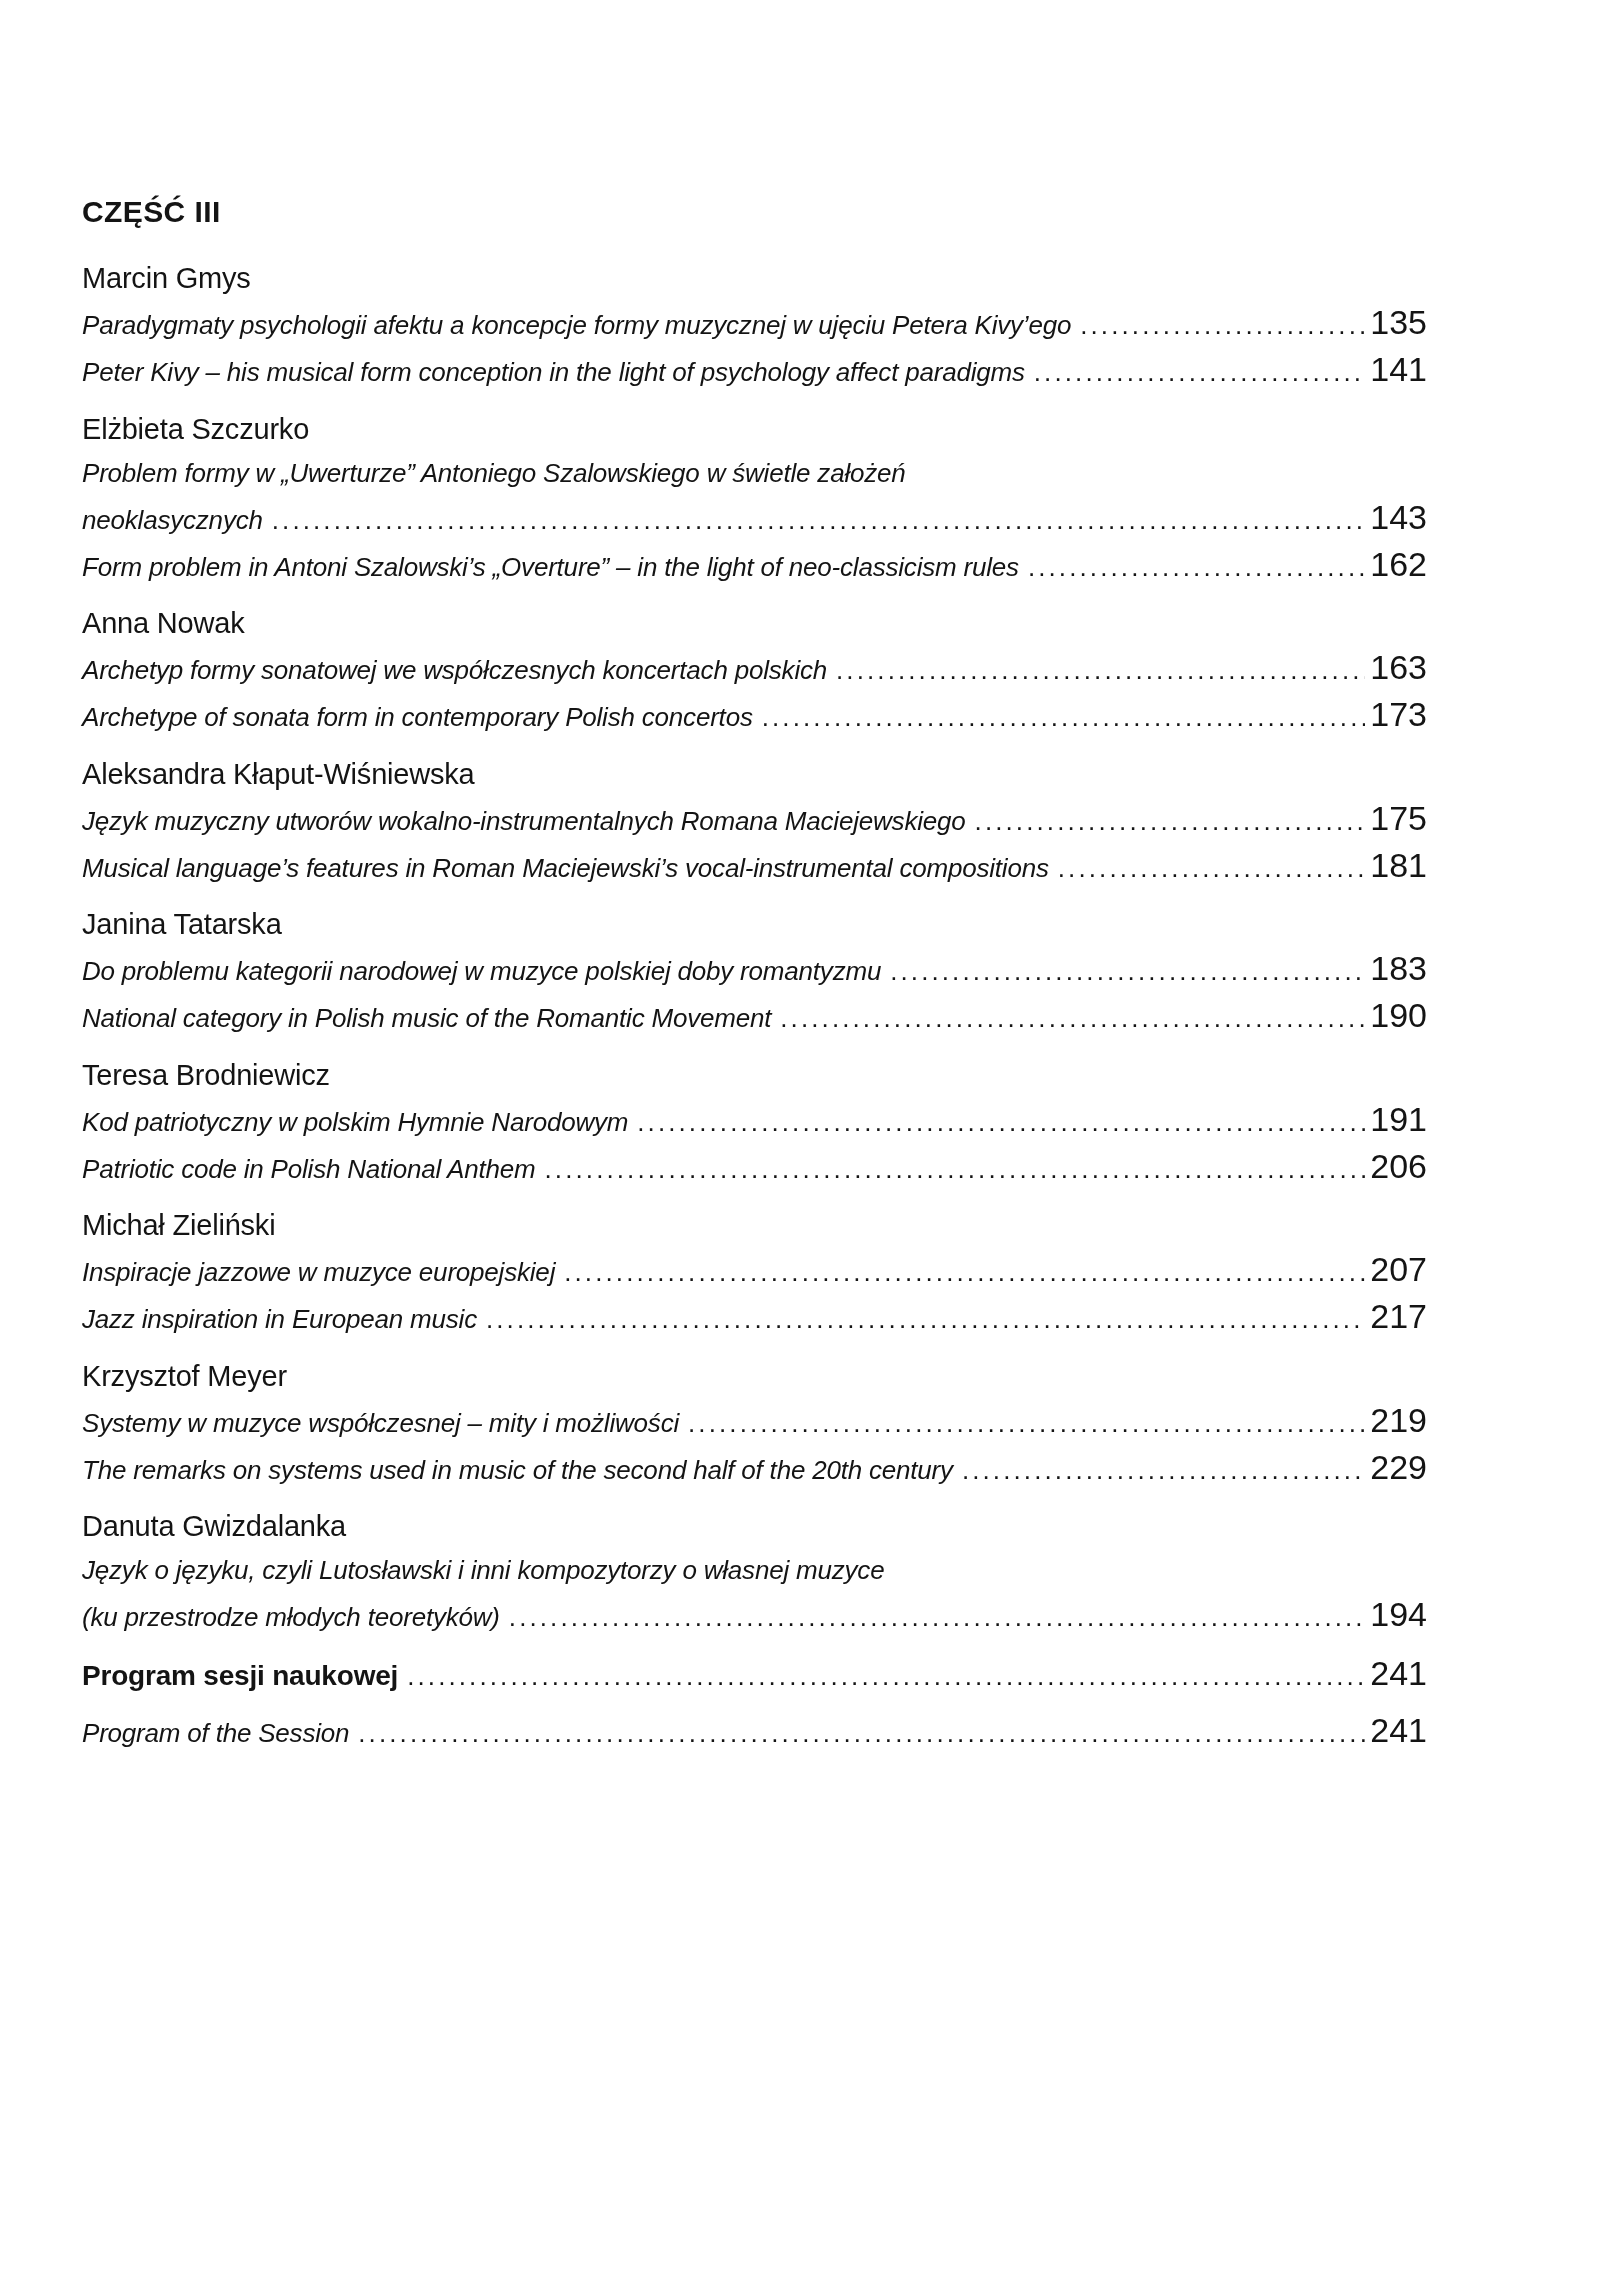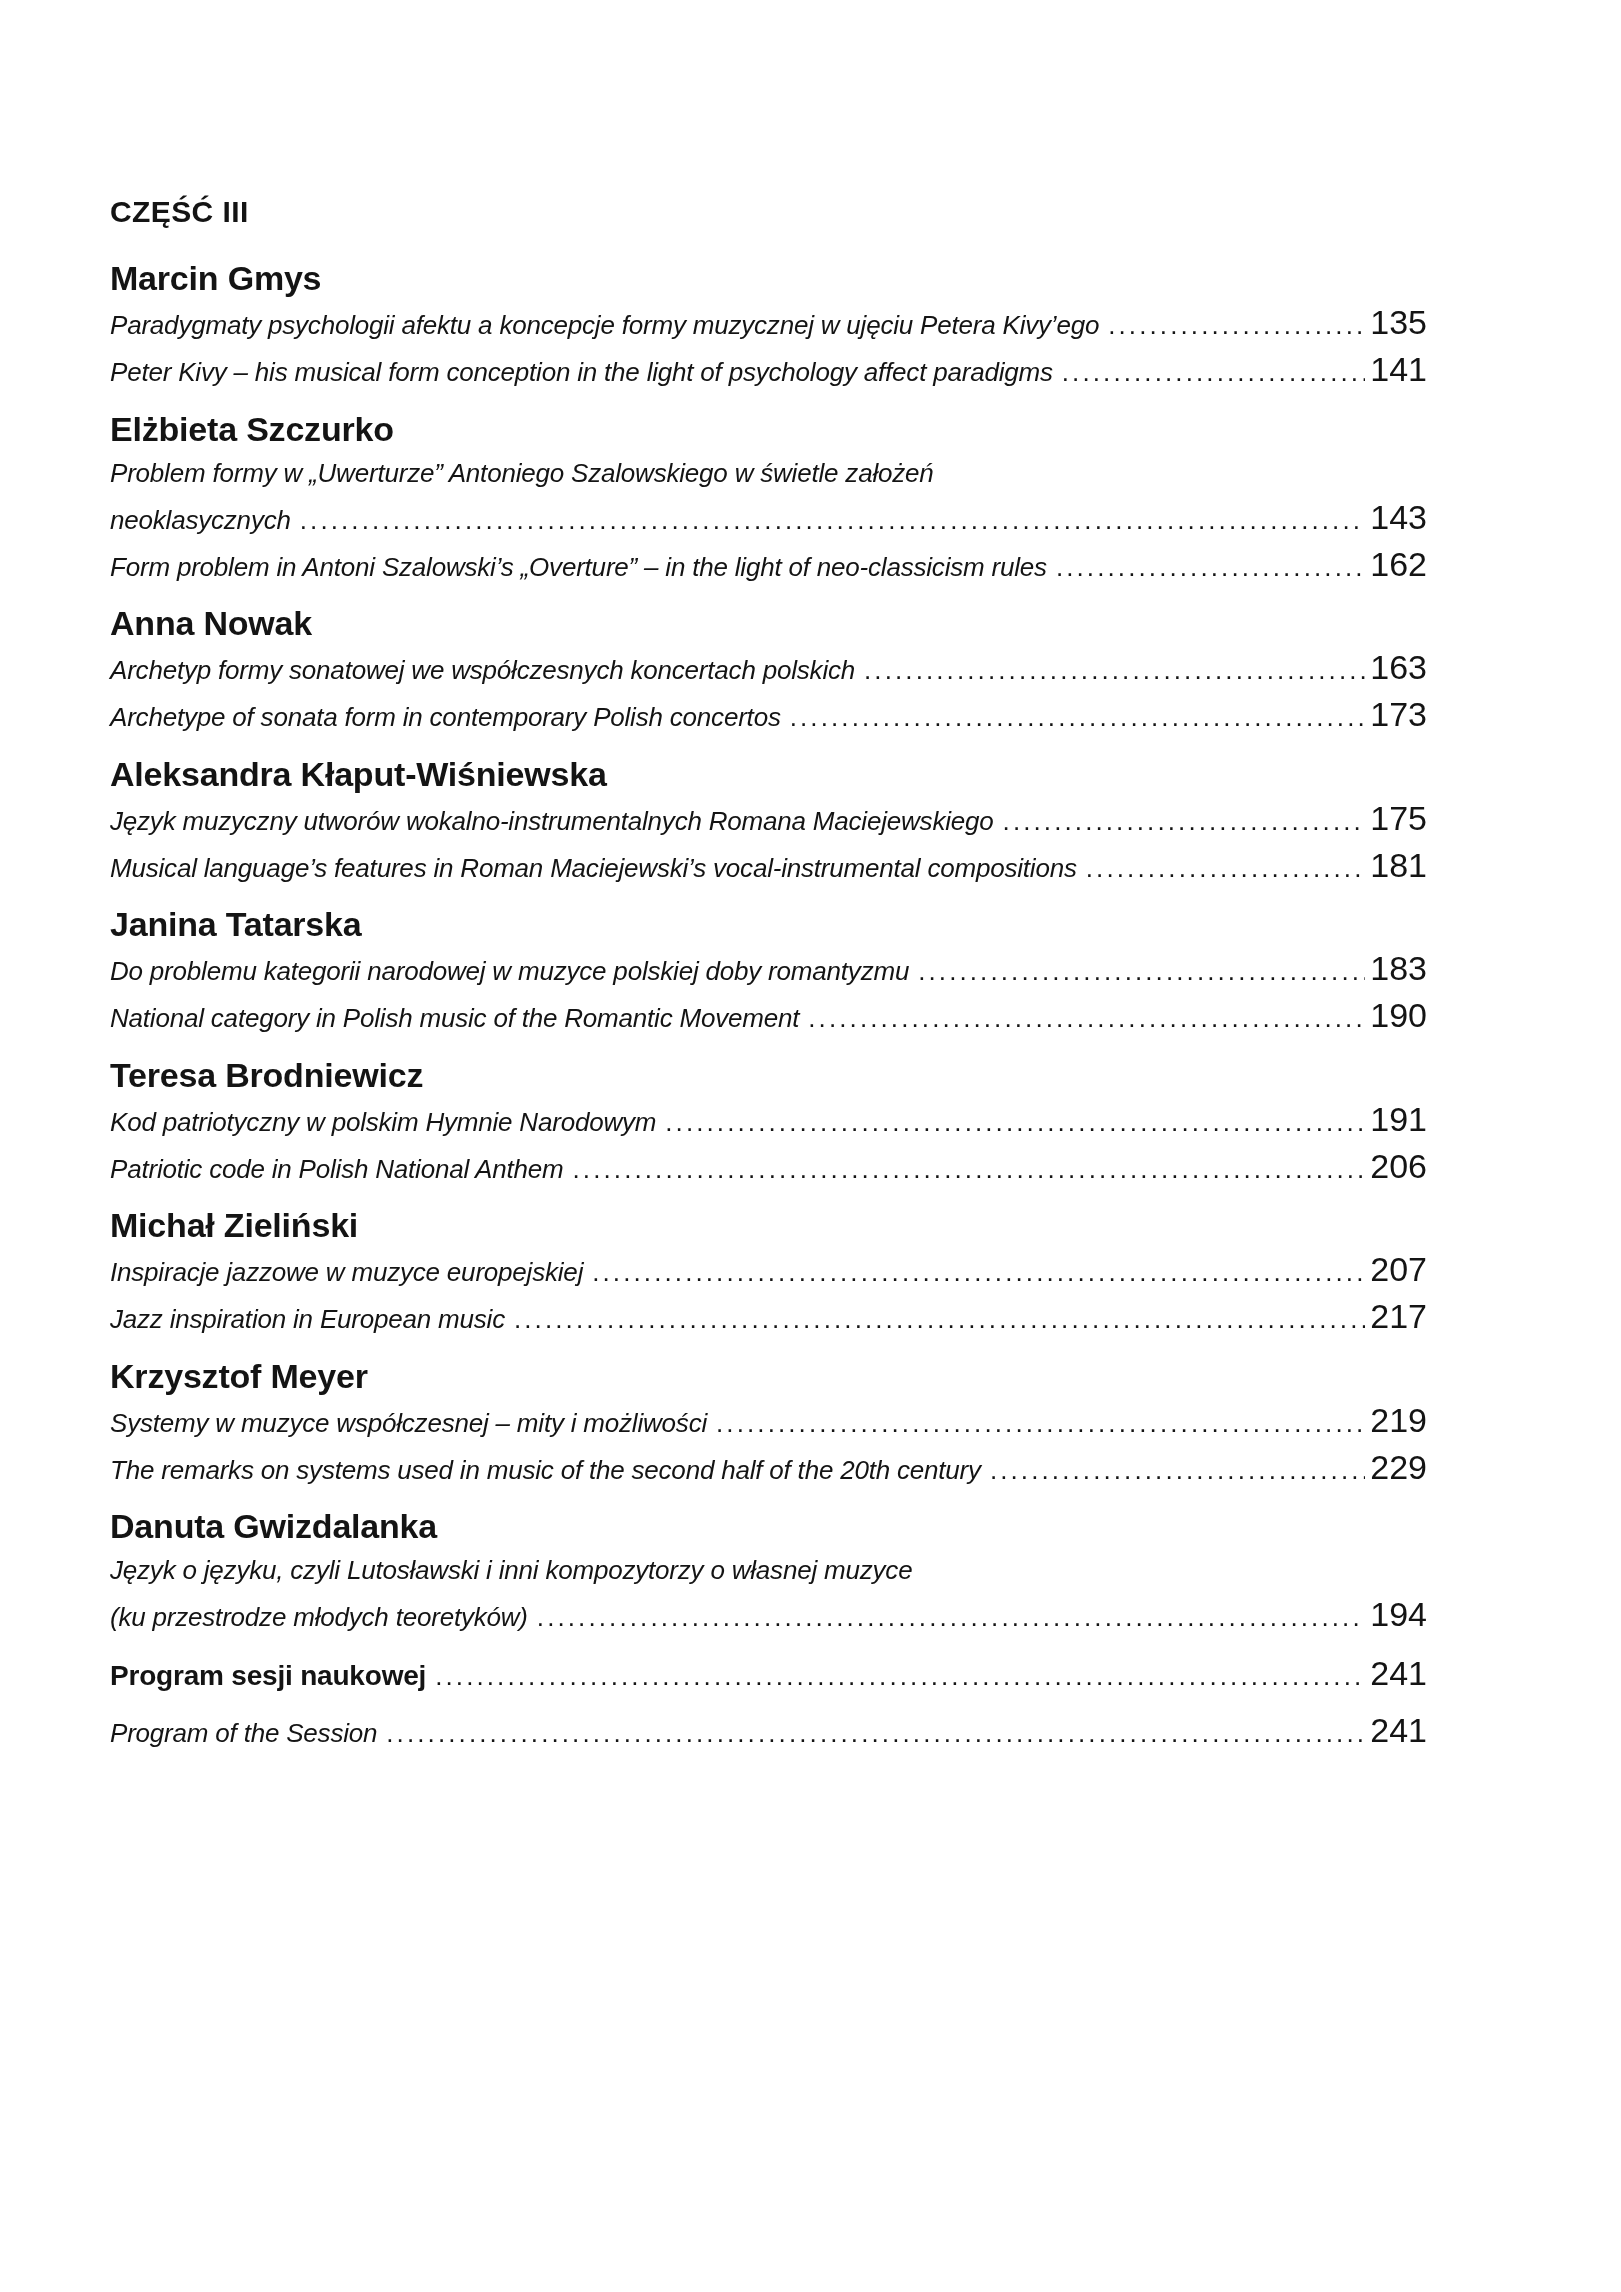--- a/index.html
+++ b/index.html
@@ -11,37 +11,37 @@
     width: 1622px;
     height: 2293px;
     font-family: "Liberation Sans", sans-serif;
     color: #141414;
     overflow: hidden;
   }
   .page {
     box-sizing: border-box;
     width: 1622px;
     height: 2293px;
-    padding: 190px 195px 0 110px;
+    padding: 190px 195px 0 82px;
     background: #ffffff;
     border-radius: 32px;
   }
   .section-title {
     font-size: 30px;
     font-weight: 700;
     letter-spacing: 0.4px;
     line-height: 43px;
     margin: 0 0 23px 0;
   }
   .group {
     margin-top: 12.5px;
   }
   .author {
-    font-size: 34px;
-    font-weight: 700;
+    font-size: 29px;
+    font-weight: 400;
     line-height: 44px;
     letter-spacing: -0.2px;
   }
   .toc-line {
     display: flex;
     align-items: baseline;
     line-height: 44px;
     font-size: 26px;
   }
   .entry-text {

